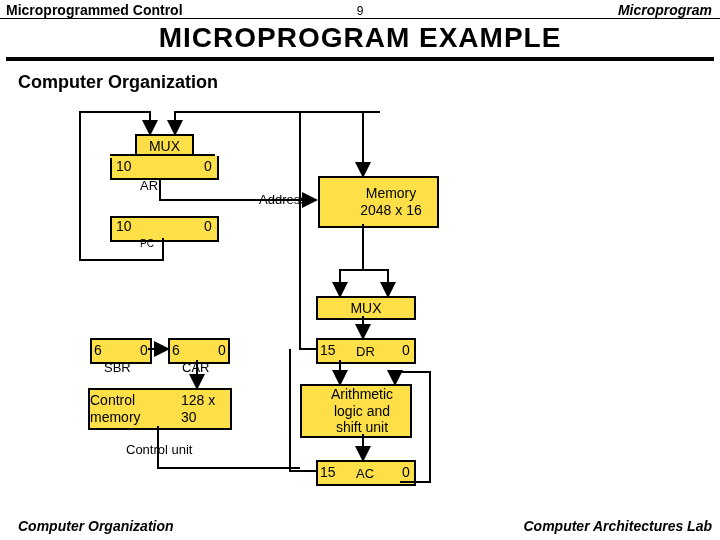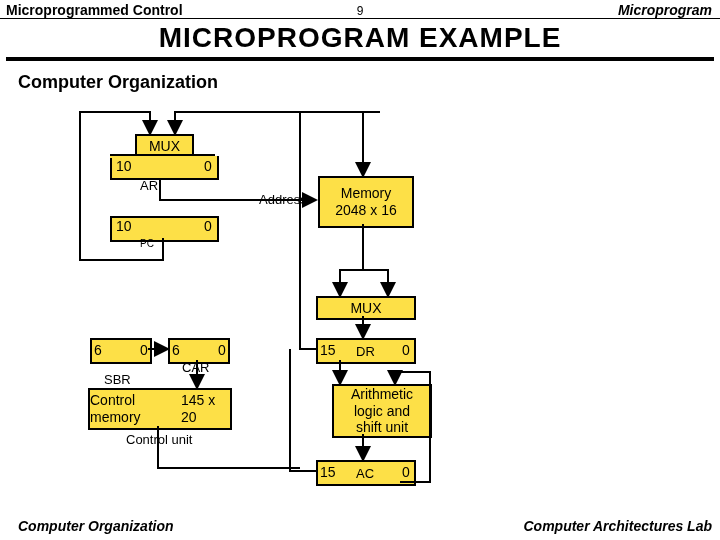--- a/index.html
+++ b/index.html
@@ -125,52 +125,52 @@
 <div class="box" style="left:110px; top:154px; width:105px; height:2px; border:none; border-top:2px solid #000;"></div>
 <span class="num" style="left:116px; top:158px;">10</span>
 <span class="num" style="left:204px; top:158px;">0</span>
 <span class="lbl" style="left:140px; top:178px; font-size:13px;">AR</span>
 
 <div class="box" style="left:110px; top:216px; width:105px; height:22px;"></div>
 <span class="num" style="left:116px; top:218px;">10</span>
 <span class="num" style="left:204px; top:218px;">0</span>
 <span class="lbl" style="left:140px; top:238px; font-size:10px;">PC</span>
 
-<div class="box" style="left:318px; top:176px; width:92px; height:48px; flex-direction:column;">
+<div class="box" style="left:318px; top:176px; width:92px; height:48px; flex-direction:column;padding-left:25px;">
   <span>Memory</span>
   <span>2048 x 16</span>
 </div>
 <span class="lbl" style="left:259px; top:192px;">Address</span>
 
 <div class="box" style="left:316px; top:296px; width:96px; height:20px;">MUX</div>
 
 <div class="box" style="left:90px; top:338px; width:58px; height:22px;"></div>
 <span class="num" style="left:94px; top:342px;">6</span>
 <span class="num" style="left:140px; top:342px;">0</span>
-<span class="lbl" style="left:104px; top:372px;">SBR</span>
+<span class="lbl" style="left:104px; top:360px;">SBR</span>
 
 <div class="box" style="left:168px; top:338px; width:58px; height:22px;"></div>
 <span class="num" style="left:172px; top:342px;">6</span>
 <span class="num" style="left:218px; top:342px;">0</span>
 <span class="lbl" style="left:182px; top:360px;">CAR</span>
 
 <div class="box" style="left:316px; top:338px; width:96px; height:22px;"></div>
 <span class="num" style="left:320px; top:342px;">15</span>
 <span class="num" style="left:402px; top:342px;">0</span>
 <span class="lbl" style="left:356px; top:344px;">DR</span>
 
 <div class="box" style="left:88px; top:388px; width:140px; height:38px; flex-direction:row;">
   <span>Control memory</span>
-  <span>145 x 20</span>
+  <span>128 x 30</span>
 </div>
 
 <div class="box" style="left:73px; top:325px; width:170px; height:135px; border-width:1px; z-index:-1;"></div>
-<span class="lbl" style="left:126px; top:432px; font-weight:normal;">Control unit</span>
-
-<div class="box" style="left:332px; top:384px; width:96px; height:50px; flex-direction:column;">
+<span class="lbl" style="left:126px; top:442px; font-weight:normal;">Control unit</span>
+
+<div class="box" style="left:300px; top:384px; width:96px; height:50px; flex-direction:column;padding-left:12px;">
   <span>Arithmetic</span>
   <span>logic and</span>
   <span>shift unit</span>
 </div>
 
 <div class="box" style="left:316px; top:460px; width:96px; height:22px;"></div>
 <span class="num" style="left:320px; top:464px;">15</span>
 <span class="num" style="left:402px; top:464px;">0</span>
 <span class="lbl" style="left:356px; top:466px;">AC</span>
 

